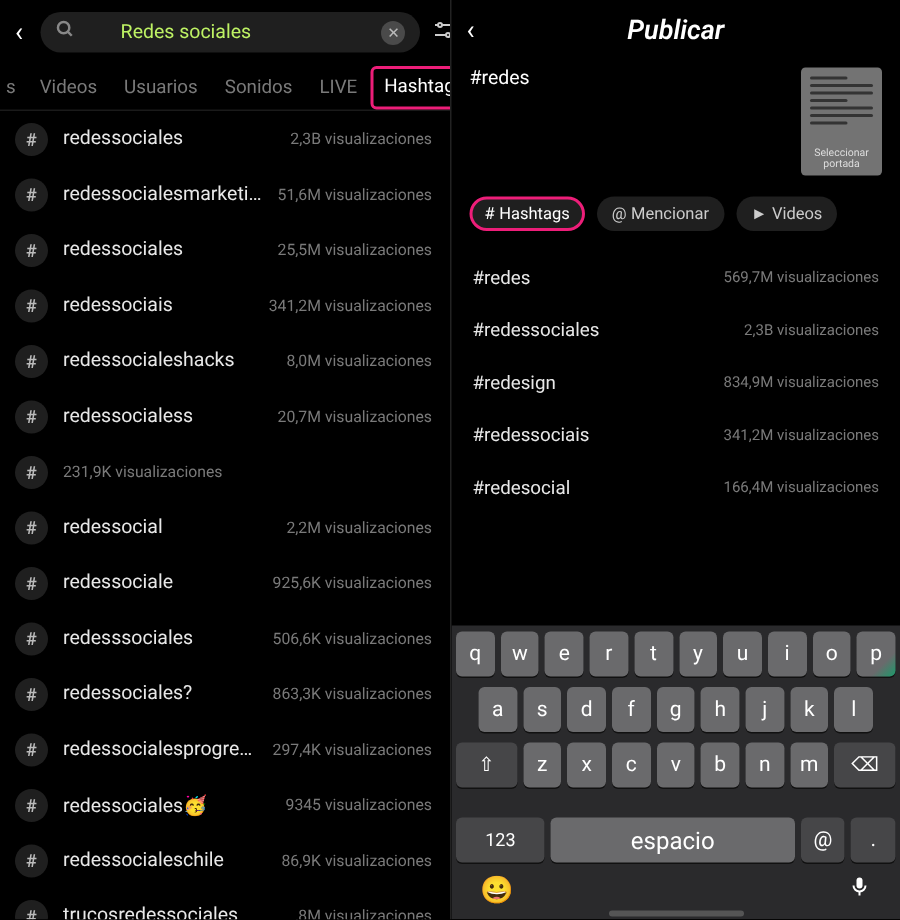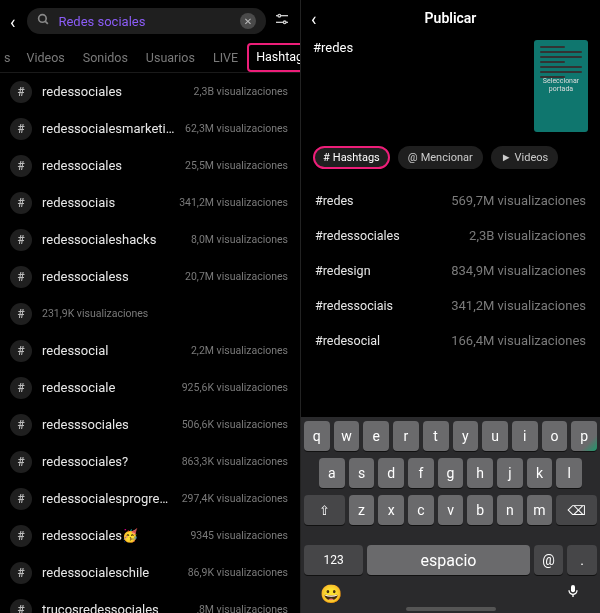--- a/index.html
+++ b/index.html
@@ -6,58 +6,58 @@
 body { background: #000; color: #fff; width: 600px; height: 613px; overflow: hidden; display: flex; }
 .panel { height: 613px; overflow: hidden; position: relative; }
 .panel-left { width: 300px; background: #000; }
 .panel-right { width: 300px; background: #000; border-left: 1px solid #222; }
 
 
 .search-bar { display: flex; align-items: center; padding: 8px 10px 8px 6px; gap: 8px; }
 .back-arrow { color: #fff; font-size: 18px; padding: 0 4px; }
 .search-box { flex: 1; background: #1f1f1f; border-radius: 18px; display: flex; align-items: center; padding: 5px 10px; gap: 8px; }
 .search-box .sicon { color: #888; font-size: 13px; }
-.search-box .sinput { flex: 1; background: transparent; border: none; color: #8b5cf6; font-size: 13px; outline: none; }
+.search-box .sinput { flex: 1; background: transparent; border: none; color: #bef264; font-size: 13px; outline: none; margin-left: 22px; }
 .search-box .clear { width: 16px; height: 16px; border-radius: 50%; background: #4a4a4a; color: #bbb; display: flex; align-items: center; justify-content: center; font-size: 10px; }
 .filter-icon { color: #ccc; font-size: 15px; }
 
 .tabs { display: flex; gap: 0; padding: 2px 4px 0 2px; border-bottom: 1px solid #1a1a1a; font-size: 12.5px; }
 .tab { padding: 6px 9px 7px; color: #7a7a7a; position: relative; }
 .tab.cut { padding-left: 2px; padding-right: 7px; }
 .tab.active { color: #fff; }
 .tab.highlight { border: 2px solid #ed1e79; border-radius: 4px; padding: 4px 7px 5px; margin-top: -1px; }
 
 .results { height: 555px; overflow: hidden; }
 .result-row { display: flex; align-items: center; padding: 7.5px 12px 7.5px 10px; gap: 10px; }
 .hash-badge { width: 22px; height: 22px; border-radius: 50%; background: #1f1f1f; color: #bbb; display: flex; align-items: center; justify-content: center; font-size: 12px; flex-shrink: 0; font-weight: 600; }
 .result-name { flex: 1; font-size: 13px; color: #e8e8e8; white-space: nowrap; overflow: hidden; text-overflow: ellipsis; }
 .result-count { font-size: 10.5px; color: #7a7a7a; white-space: nowrap; }
 
 
 .pub-header { display: flex; align-items: center; justify-content: center; position: relative; padding: 10px 0 8px; }
 .pub-header .back { position: absolute; left: 10px; font-size: 18px; }
-.pub-title { font-size: 14px; font-weight: 600; }
+.pub-title { font-size: 18px; font-weight: 600; font-style: italic; }
 
 .compose-area { display: flex; padding: 6px 12px 4px; gap: 8px; }
 .compose-text { flex: 1; font-size: 13px; color: #fff; }
-.cover-thumb { width: 54px; height: 92px; background: #0f766e; border-radius: 3px; display: flex; flex-direction: column; justify-content: center; align-items: center; padding: 3px 2px; position: relative; overflow: hidden; }
+.cover-thumb { width: 54px; height: 72px; background: #737373; border-radius: 3px; display: flex; flex-direction: column; justify-content: flex-end; align-items: center; padding: 3px 2px; position: relative; overflow: hidden; }
 .cover-lines { position: absolute; top: 6px; left: 6px; right: 6px; }
 .cover-lines .ln { height: 2px; background: #333; margin-bottom: 3px; border-radius: 1px; }
 .cover-lines .ln.short { width: 60%; }
 .cover-label { font-size: 7px; color: #ddd; text-align: center; line-height: 1.1; }
 
 .chips { display: flex; gap: 8px; padding: 10px 12px 8px; }
 .chip { background: #1f1f1f; border-radius: 14px; padding: 5px 10px; font-size: 11px; color: #ccc; display: flex; align-items: center; gap: 3px; }
 .chip.active { color: #fff; }
 .chip.highlight { border: 2px solid #ed1e79; padding: 3px 8px; }
 
 .suggest-list { padding: 6px 14px; }
 .suggest-row { display: flex; justify-content: space-between; align-items: center; padding: 10px 0; }
 .suggest-tag { font-size: 12.5px; color: #e8e8e8; }
-.suggest-count { font-size: 13px; color: #7a7a7a; }
+.suggest-count { font-size: 10px; color: #7a7a7a; }
 
 
 .keyboard { position: absolute; bottom: 0; left: 0; right: 0; background: #2a2a2c; padding: 4px 3px 2px; }
 .kb-row { display: flex; justify-content: center; gap: 4px; margin-bottom: 7px; }
 .key { background: #6a6a6c; color: #fff; border-radius: 4px; height: 30px; display: flex; align-items: center; justify-content: center; font-size: 14px; flex: 1; box-shadow: 0 1px 0 #111; }
 .key.dark { background: #464648; }
 .key.p { background: linear-gradient(135deg, #6a6a6c 70%, #1a9a6a 100%); }
 .kb-row.r2 { padding: 0 15px; }
 .key.shift, .key.del { flex: 1.4; font-size: 13px; }
 .kb-row.r4 .key.n123 { flex: 2; font-size: 12px; }
@@ -91,35 +91,35 @@
           <line x1="3" y1="7" x2="21" y2="7"></line>
           <circle cx="8" cy="7" r="2" fill="#000"></circle>
           <line x1="3" y1="17" x2="21" y2="17"></line>
           <circle cx="16" cy="17" r="2" fill="#000"></circle>
         </svg>
     </span>
   </div>
   <div class="tabs">
     <div class="tab cut">s</div>
     <div class="tab">Videos</div>
+    <div class="tab">Usuarios</div>
     <div class="tab">Sonidos</div>
-    <div class="tab">Usuarios</div>
     <div class="tab">LIVE</div>
     <div class="tab active highlight">Hashtags</div>
   </div>
   <div class="results" id="results">
       <div class="result-row">
         <div class="hash-badge">#</div>
         <div class="result-name">redessociales</div>
         <div class="result-count">2,3B visualizaciones</div>
       </div>
       <div class="result-row">
         <div class="hash-badge">#</div>
         <div class="result-name">redessocialesmarketing</div>
-        <div class="result-count">62,3M visualizaciones</div>
+        <div class="result-count">51,6M visualizaciones</div>
       </div>
       <div class="result-row">
         <div class="hash-badge">#</div>
         <div class="result-name">redessociales</div>
         <div class="result-count">25,5M visualizaciones</div>
       </div>
       <div class="result-row">
         <div class="hash-badge">#</div>
         <div class="result-name">redessociais</div>
         <div class="result-count">341,2M visualizaciones</div>

